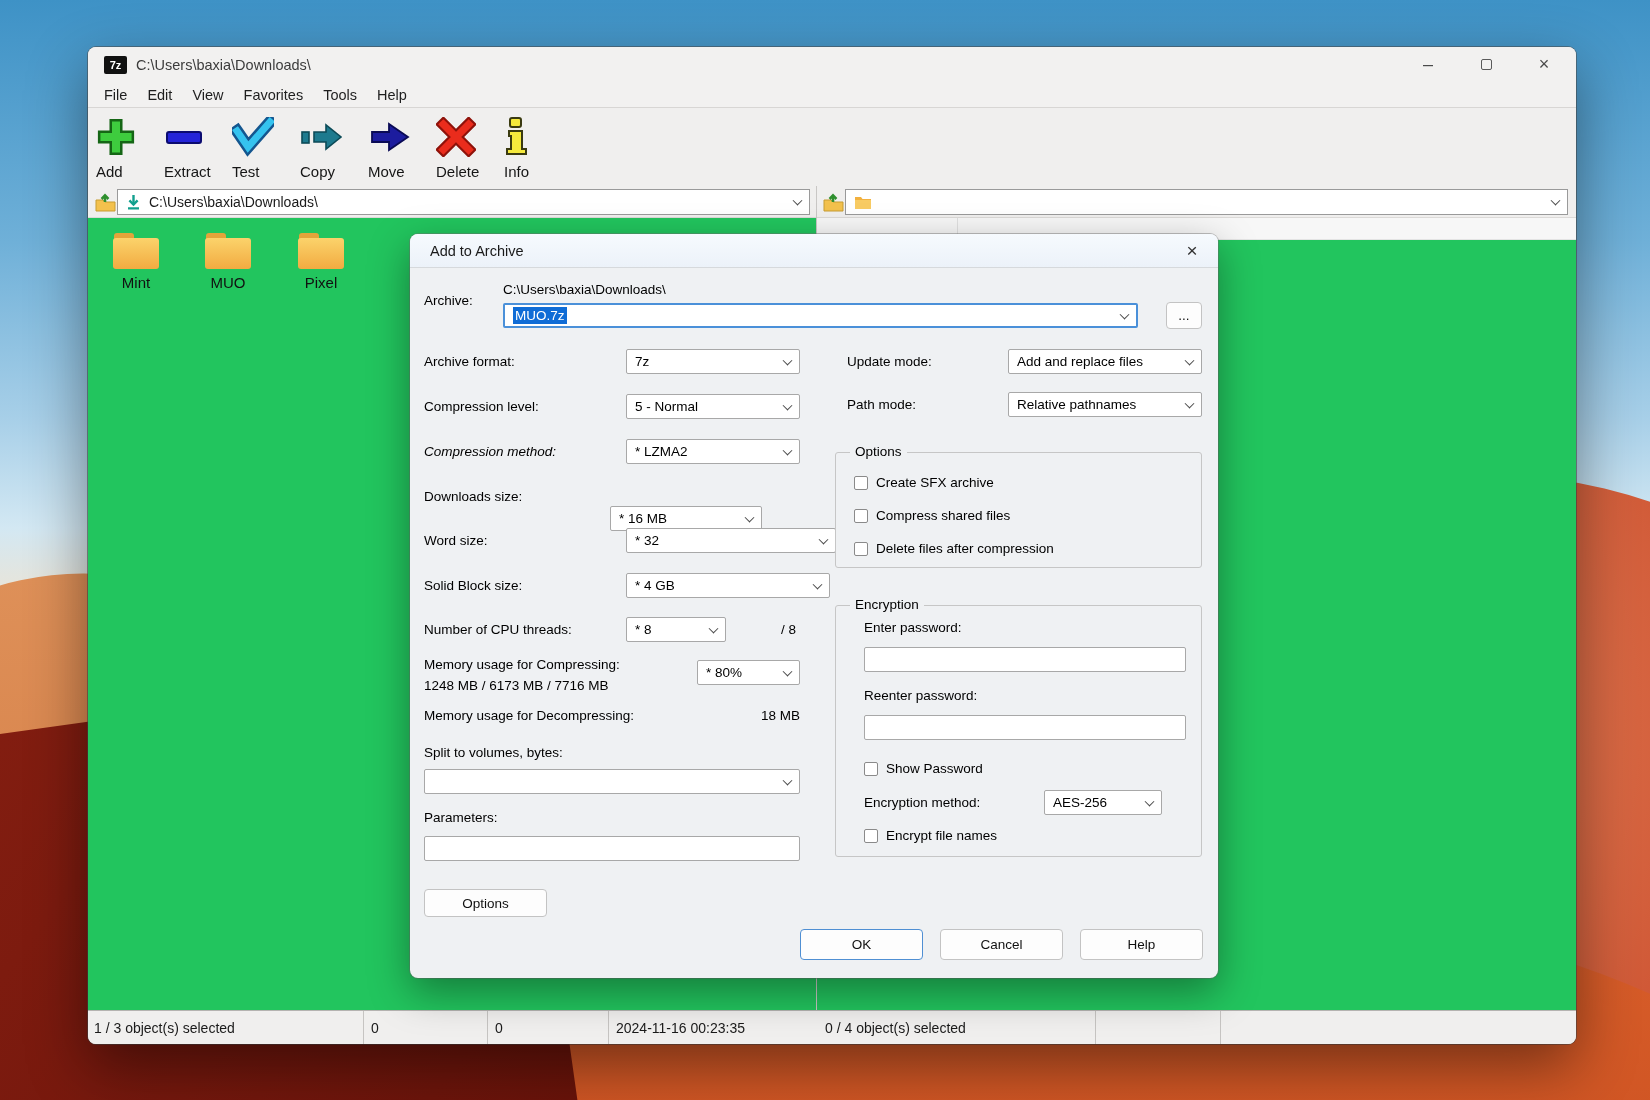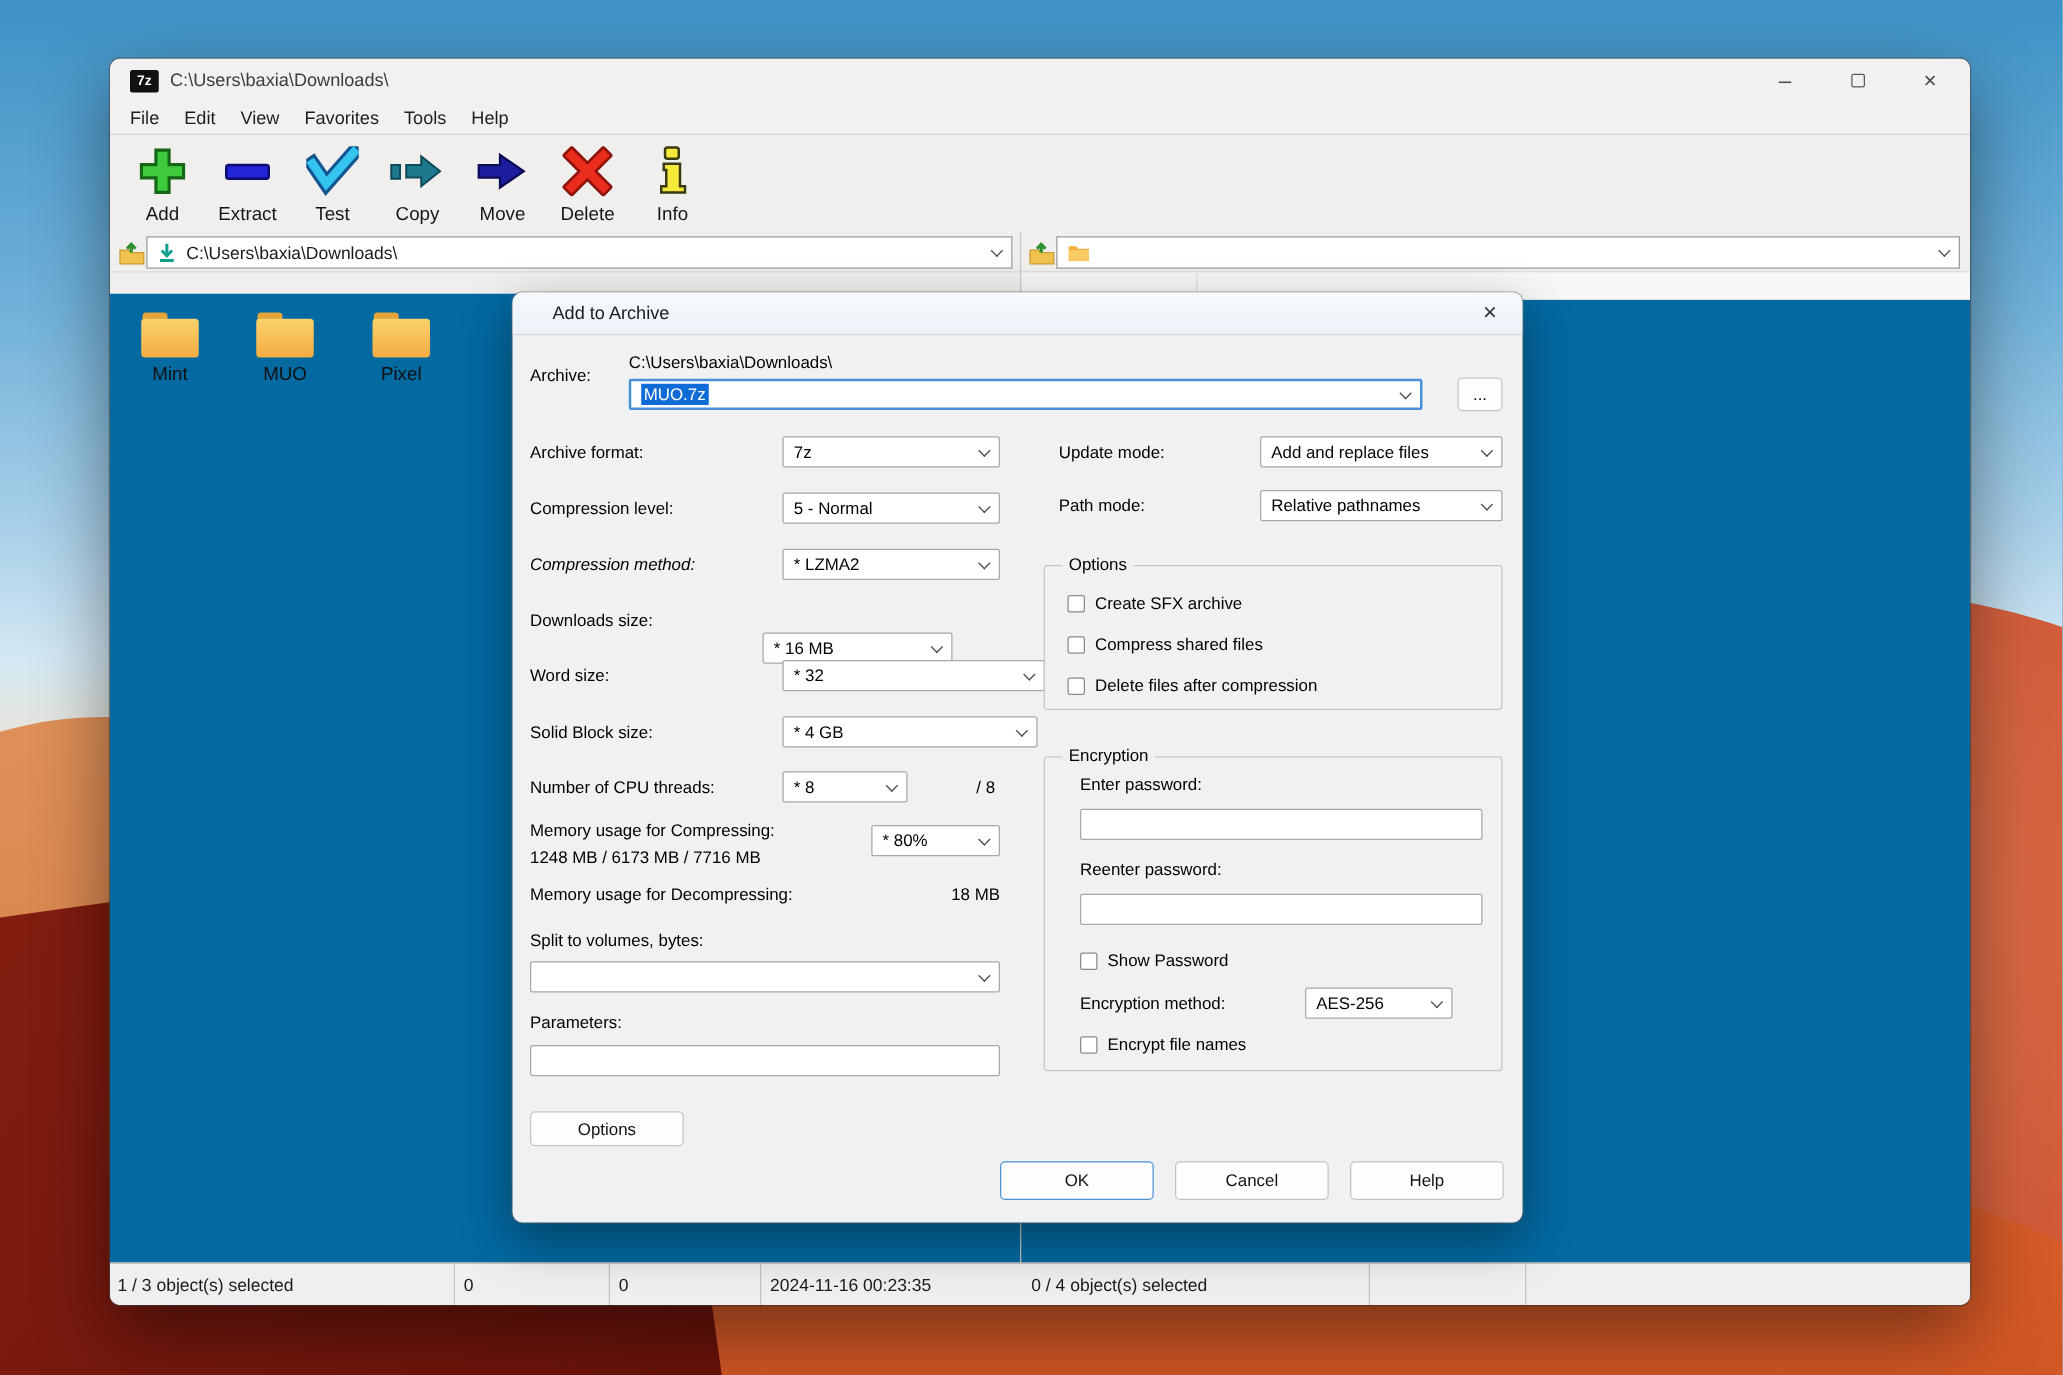--- a/index.html
+++ b/index.html
@@ -29,34 +29,34 @@
   .win-controls { display:flex; align-items:center; gap:38px; padding-right:6px; }
   .wc { width:20px; height:20px; display:flex; align-items:center; justify-content:center; color:#4a4a4a; font-size:18px; cursor:default; }
   .max-box { width:11px; height:11px; border:1.3px solid #5a5a5a; border-radius:2px; }
 
   .menubar { position:absolute; left:0; top:35px; width:100%; height:26px; display:flex; align-items:center;
     padding-left:6px; border-bottom:1px solid #d8d6d4; background:#f2f1f0; }
   .menu-item { padding:0 10px; font-size:14.5px; color:#1e1e1e; }
 
   .toolbar { position:absolute; left:0; top:62px; width:100%; height:77px; display:flex; align-items:flex-start;
     padding-left:8px; background:#f0efee; }
-  .tool { width:68px; display:flex; flex-direction:column; align-items:center; gap:2px; padding-top:4px; }
+  .tool { width:68px; display:flex; flex-direction:column; align-items:flex-start; gap:2px; padding-top:4px; }
   .tool .ticon { height:48px; display:flex; align-items:center; justify-content:center; }
   .tool .tlabel { font-size:15px; color:#161616; }
 
   .addressrow { position:absolute; left:0; top:139px; width:100%; height:32px; background:#f0efee;
     border-bottom:1px solid #dcdad8; }
   .addr-combo { position:absolute; top:3px; height:26px; background:#fff; border:1px solid #9a9a9a;
     display:flex; align-items:center; padding:0 24px 0 8px; font-size:14px; color:#1a1a1a; }
   .chev { position:absolute; right:8px; top:50%; width:7px; height:7px;
     border-right:1.5px solid #4a4a4a; border-bottom:1.5px solid #4a4a4a;
     transform:translateY(-70%) rotate(45deg); }
   .icon-btn { position:absolute; top:5px; width:24px; height:22px; display:flex; align-items:center; justify-content:center; }
 
-  .main { position:absolute; left:0; top:188px; width:100%; height:792px; background:#0369a1;text-align:right; }
+  .main { position:absolute; left:0; top:171px; width:100%; height:792px; background:#22c55e;text-align:right; }
   .pane-divider { position:absolute; left:728px; top:139px; width:1px; height:858px; background:#c9c7c5; }
   .rp-header { position:absolute; left:729px; top:171px; width:759px; height:22px; background:#f7f7f7; border-bottom:1px solid #e4e4e4; }
   .rp-col-div { position:absolute; left:869px; top:171px; width:1px; height:22px; background:#e0e0e0; }
 
   .folder-item { position:absolute; width:72px; display:flex; flex-direction:column; align-items:center; gap:5px; }
   .folder { width:46px; height:36px; position:relative; }
   .folder .tab { position:absolute; top:0; left:1px; width:20px; height:11px; background:#e3a43a; border-radius:3px 3px 0 0; }
   .folder .fbody { position:absolute; top:5px; left:0; right:0; bottom:0;
     background:linear-gradient(180deg,#fbd36b,#f2ab41); border-radius:3px; }
   .folder-label { font-size:15px; color:#111; }
@@ -65,21 +65,21 @@
     border-top:1px solid #b5b3b1; font-size:14px; color:#1a1a1a; }
   .scell { position:absolute; top:0; height:34px; display:flex; align-items:center; white-space:nowrap; }
   .sdiv { position:absolute; top:0; width:1px; height:34px; background:#c6c4c2; }
 
   
   .dialog { position:absolute; left:410px; top:234px; width:808px; height:744px; background:#eff1f3;
     border-radius:8px; box-shadow:0 14px 40px rgba(0,0,0,.38), 0 0 0 1px rgba(120,120,120,.45);
     font-size:13.5px; color:#000; }
   .dlg-header { position:absolute; left:0; top:0; width:100%; height:34px; border-radius:8px 8px 0 0;
     background:linear-gradient(180deg,#f6fafe,#ecf2f9); border-bottom:1px solid #d6d9dc;
-    display:flex; align-items:center; padding:0 14px 0 32px; }
+    display:flex; align-items:center; padding:0 14px 0 20px; }
   .dlg-title { font-size:14.5px; color:#1a1a1a; flex:1; }
   .dlg-close { font-size:19px; color:#333; width:24px; text-align:center; }
   .lbl { position:absolute; white-space:nowrap; line-height:16px; }
   .combo { position:absolute; height:25px; background:#fff; border:1px solid #a8a8a8; border-radius:2px;
     display:flex; align-items:center; padding:0 22px 0 8px; font-size:13.5px; white-space:nowrap; }
   .tinput { position:absolute; height:25px; background:#fff; border:1px solid #a8a8a8; border-radius:2px; }
   .cbrow { position:absolute; display:flex; align-items:center; gap:8px; white-space:nowrap; }
   .cb { width:14px; height:14px; background:#fff; border:1px solid #8a8a8a; border-radius:2px; flex:0 0 auto; }
   .group { position:absolute; border:1px solid #c6c6c6; border-radius:3px; }
   .gtitle { position:absolute; top:-9px; left:14px; background:#eff1f3; padding:0 5px; }

